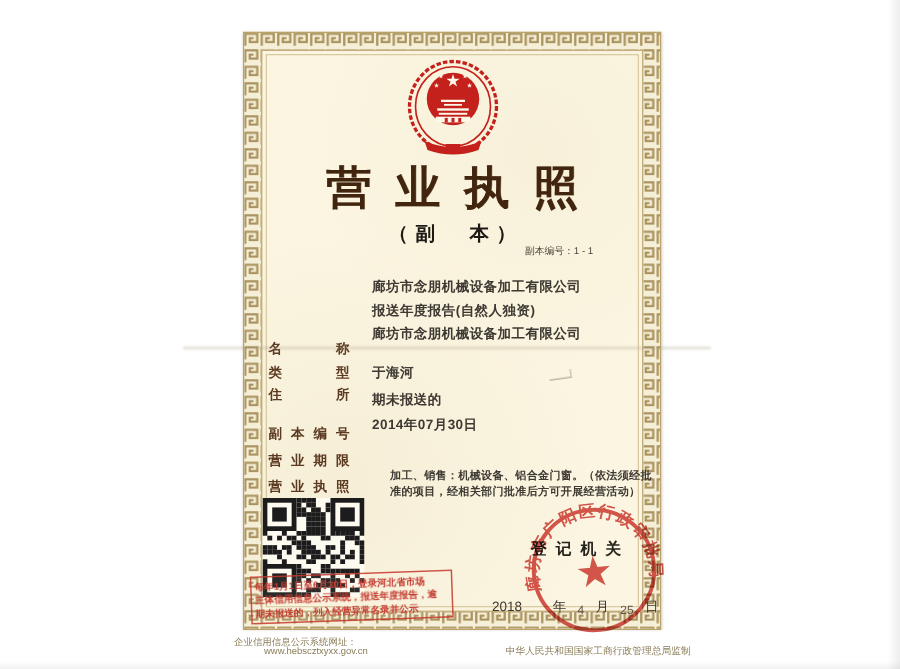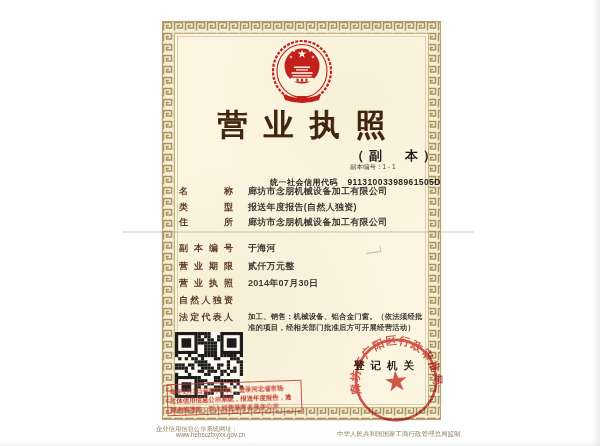--- a/index.html
+++ b/index.html
@@ -14,39 +14,39 @@
           background:rgba(165,152,128,0.28);filter:blur(0.6px);}
   .pencil-mark{position:absolute;left:366px;top:247px;width:14px;height:5px;
                border-bottom:1.5px solid rgba(120,110,95,0.45);border-right:1.5px solid rgba(120,110,95,0.35);
                transform:rotate(-8deg);filter:blur(0.4px);}
   
   .cert{position:absolute;left:162px;top:21px;width:279px;height:399px;
         background:
           radial-gradient(circle at 70% 20%, rgba(220,200,150,0.10), rgba(0,0,0,0) 40%),
           radial-gradient(circle at 25% 75%, rgba(210,190,140,0.12), rgba(0,0,0,0) 45%),
           var(--paper,#fbf5e1);
-        box-shadow:0 0 2px rgba(120,110,80,0.35);border-radius:20px;}
+        box-shadow:0 0 2px rgba(120,110,80,0.35);}
   .border-svg{position:absolute;left:0;top:0;width:279px;height:399px;pointer-events:none;}
   .emblem{position:absolute;left:99px;top:17px;width:82px;height:68px;}
   .title{position:absolute;left:0;top:84px;width:100%;text-align:center;
          font-size:30px;font-weight:bold;letter-spacing:16px;padding-left:16px;box-sizing:border-box;
          color:var(--title-brown,#42250e);text-shadow:0.4px 0.4px 0 rgba(66,37,14,0.5);}
-  .subtitle{position:absolute;left:0;top:126px;width:100%;text-align:right;
+  .subtitle{position:absolute;left:0;top:126px;width:100%;text-align:center;
             font-size:13px;font-weight:bold;letter-spacing:5px;padding-left:5px;box-sizing:border-box;color:#1d1a16;}
   .copy-number{position:absolute;left:188px;top:142px;font-size:6.5px;color:#4a443a;white-space:nowrap;}
   .credit-line{position:absolute;left:108px;top:150px;white-space:nowrap;font-weight:bold;color:#2a261f;}
   .credit-line .lbl{font-size:8px;letter-spacing:0.5px;}
   .credit-line .code{font-size:8.5px;letter-spacing:0.4px;margin-left:5px;}
   .field-row{position:absolute;left:0;width:100%;}
   .field-label{position:absolute;left:17px;width:54px;display:inline-block;
                font-size:9px;font-weight:bold;color:var(--label-brown,#5c3a22);
-               text-align:justify;text-align-last:justify;}
+               text-align:justify;text-align-last:justify;margin-top:41px;}
   .field-value{position:absolute;left:86px;width:185px;font-size:9px;color:var(--text-dark,#3e3a33);
                letter-spacing:0.3px;font-weight:bold;}
-  .field-value.small{font-size:7.4px;line-height:1.5;width:180px;letter-spacing:0.2px;}
+  .field-value.small{font-size:7.4px;line-height:1.5;width:180px;letter-spacing:0.2px;margin-left:12px;}
   .qr{position:absolute;left:13px;top:311px;width:68px;height:66px;}
   .annual-stamp{position:absolute;left:5px;top:361px;width:129px;
                 border:1.5px solid rgba(198,55,44,0.85);padding:1.5px 2px;
                 transform:rotate(-2deg);background:rgba(255,250,240,0.06);}
   .annual-stamp div{font-size:6.4px;line-height:1.42;color:var(--stamp-red,#c43a2f);
                     white-space:nowrap;font-weight:bold;filter:blur(0.2px);}
   .reg-authority{position:absolute;left:192px;top:338px;font-size:10.5px;font-weight:bold;
                  letter-spacing:6px;color:#26231e;white-space:nowrap;}
   .seal{position:absolute;left:186px;top:311px;width:96px;height:96px;
         opacity:0.88;mix-blend-mode:multiply;transform:rotate(-6deg);}
@@ -104,44 +104,40 @@
       <rect x="29.5" y="39.8" width="23" height="3.8" fill="#fdf8e8"></rect>
       <rect x="35.5" y="40.6" width="2" height="3" fill="var(--emblem-red,#c5211c)"></rect>
       <rect x="40" y="40.6" width="2" height="3" fill="var(--emblem-red,#c5211c)"></rect>
       <rect x="44.5" y="40.6" width="2" height="3" fill="var(--emblem-red,#c5211c)"></rect>
     </svg>
 
     <div class="title">营业执照</div>
     <div class="subtitle">（副　本）</div>
     <div class="copy-number">副本编号：1 - 1</div>
 
-    <div class="credit-line">
-      <span class="lbl">统一社会信用代码</span>
-      <span class="code">91131003398961505D</span>
-    </div>
 
     <div class="field-row" style="top:164px">
       <span class="field-label">名称</span>
       <span class="field-value">廊坊市念朋机械设备加工有限公司</span>
     </div>
     <div class="field-row" style="top:180px">
       <span class="field-label">类型</span>
       <span class="field-value">报送年度报告(自然人独资)</span>
     </div>
     <div class="field-row" style="top:195px">
       <span class="field-label">住所</span>
       <span class="field-value">廊坊市念朋机械设备加工有限公司</span>
     </div>
     <div class="field-row" style="top:221px">
       <span class="field-label">副本编号</span>
       <span class="field-value">于海河</span>
     </div>
     <div class="field-row" style="top:239px">
       <span class="field-label">营业期限</span>
-      <span class="field-value">贰仟万元整</span>
+      <span class="field-value">期未报送的</span>
     </div>
     <div class="field-row" style="top:256px">
       <span class="field-label">营业执照</span>
       <span class="field-value">2014年07月30日</span>
     </div>
     <div class="field-row" style="top:273px">
       <span class="field-label">自然人独资</span>
       <span class="field-value"></span>
     </div>
     <div class="field-row" style="top:290px">
@@ -326,20 +322,28 @@
 
     <svg class="seal" viewBox="0 0 110 110">
       <circle cx="55" cy="55" r="46" fill="none" stroke="var(--seal-red,#d0413a)" stroke-width="3"></circle>
       <path id="sealArc" d="M14,70 A43,43 0 1 1 96,70" fill="none"></path>
       <text font-size="12.5" font-weight="bold" fill="var(--seal-red,#d0413a)" letter-spacing="1.5">
         <textPath href="#sealArc" startOffset="50%" text-anchor="middle">廊坊市广阳区行政审批局</textPath>
       </text>
       <use href="#star5" transform="translate(55,57) scale(13)" fill="var(--seal-red,#d0413a)"></use>
     </svg>
 
+    <div class="date-row">
+      <span class="y">2018</span>
+      <span class="cjk">年</span>
+      <span class="num">4</span>
+      <span class="cjk">月</span>
+      <span class="num">25</span>
+      <span class="cjk">日</span>
+    </div>
   </div>
 
   <div class="footer-left">
     <div>企业信用信息公示系统网址：</div>
     <div class="url">www.hebscztxyxx.gov.cn</div>
   </div>
   <div class="footer-right">中华人民共和国国家工商行政管理总局监制</div>
 
   <div class="crease"></div>
   <div class="pencil-mark"></div>

